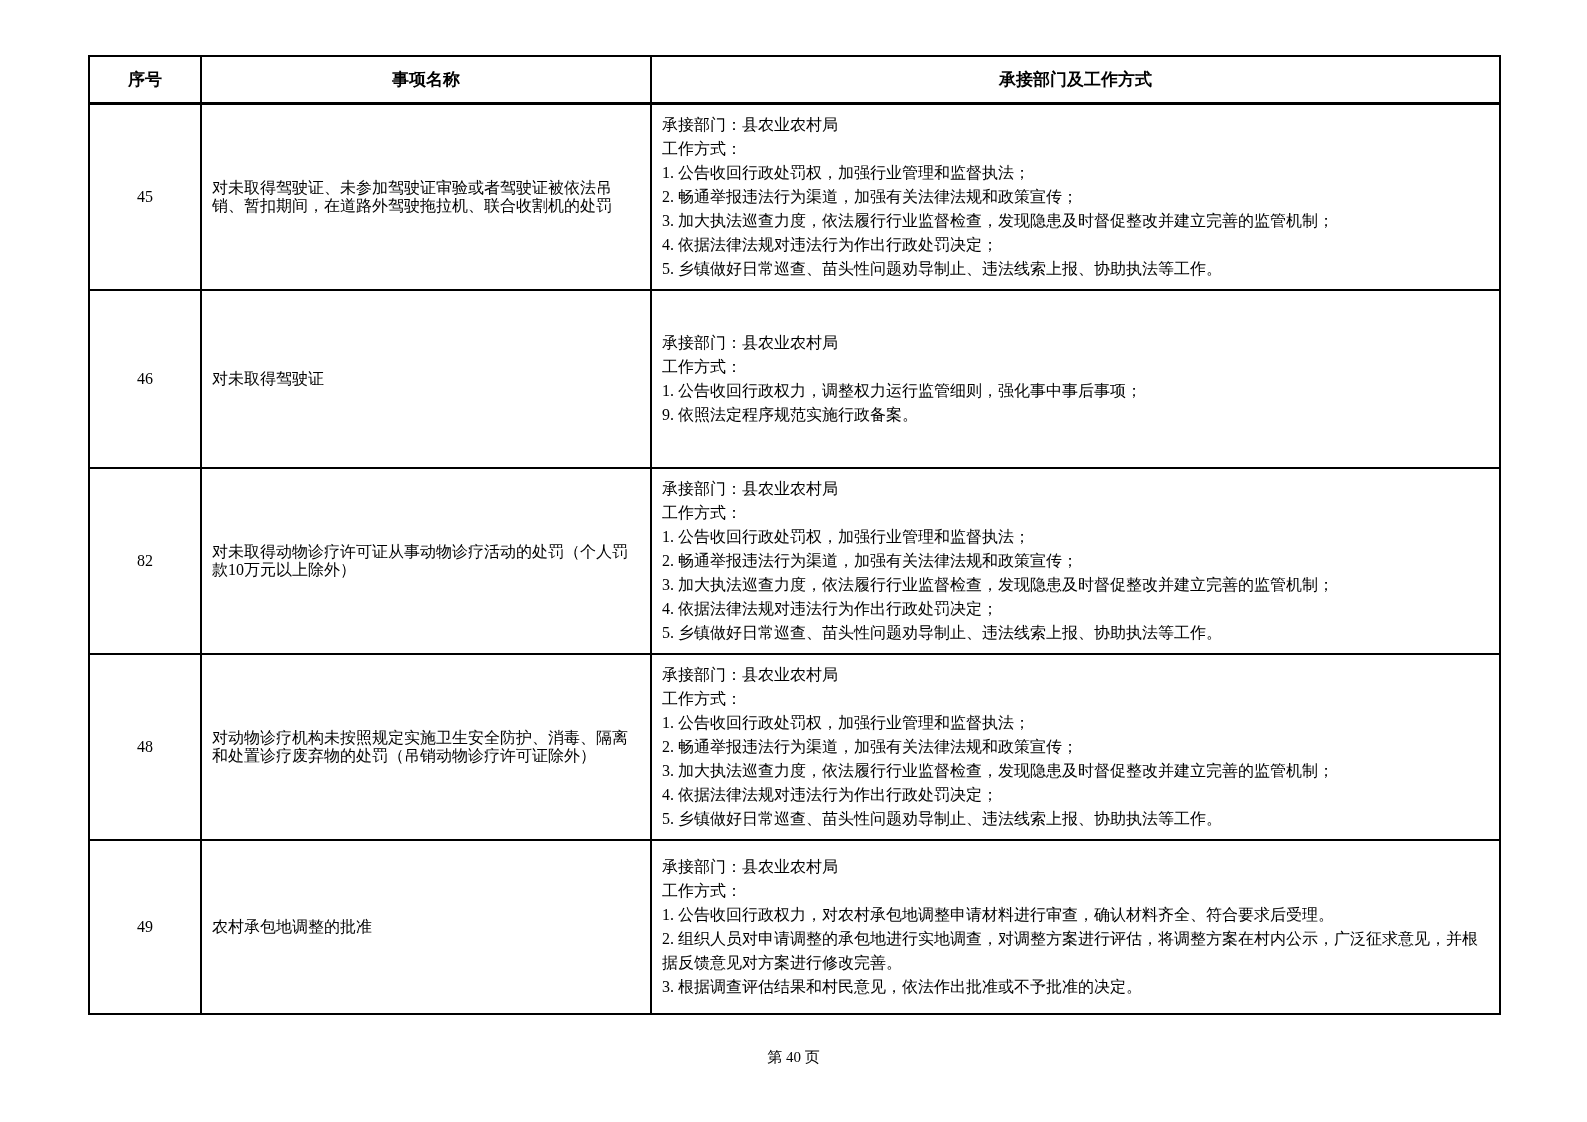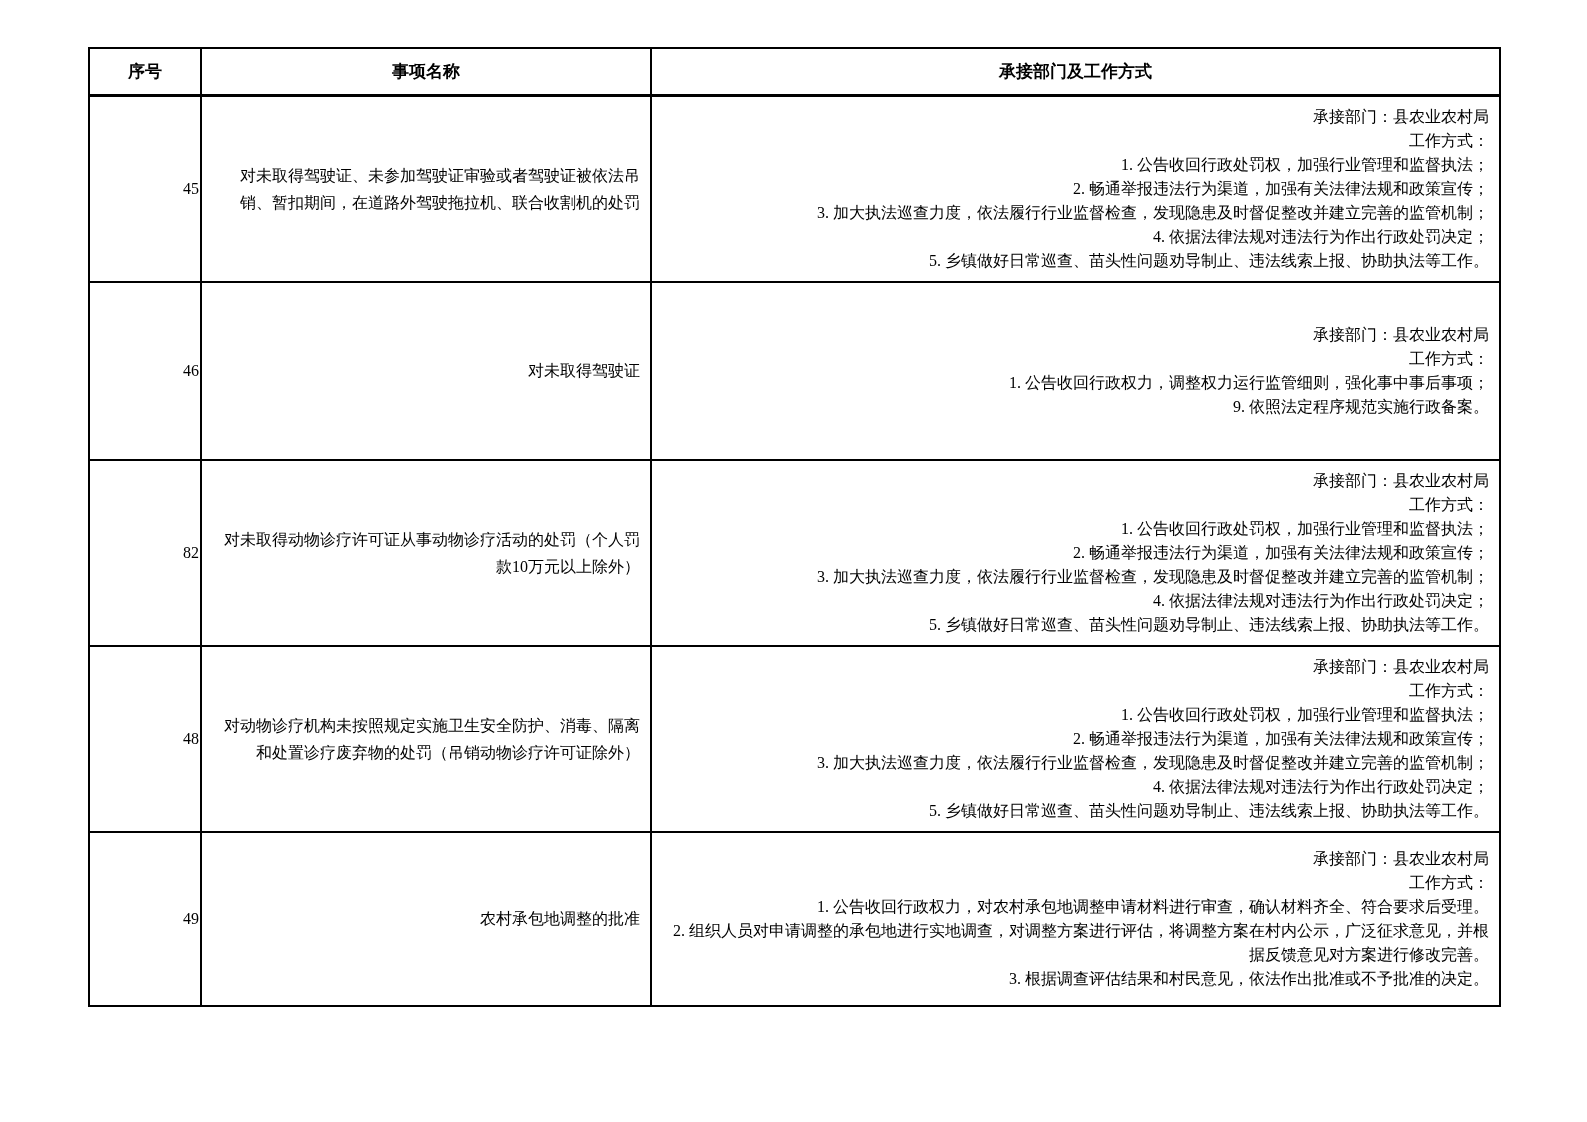--- a/index.html
+++ b/index.html
@@ -12,51 +12,50 @@
     width: 1587px;
     height: 1122px;
     background: #ffffff;
     font-family: "Liberation Serif", "DejaVu Serif", serif;
     color: #000000;
     overflow: hidden;
   }
   table.items-table {
     position: absolute;
     left: 88px;
-    top: 47px;
+    top: 55px;
     width: 1411px;
     border-collapse: collapse;
     table-layout: fixed;
     border: 2px solid #4d7c0f;
   }
   table.items-table th,
   table.items-table td {
     border: 2px solid #000000;
     vertical-align: middle;
     font-size: 16px;
-    text-align: right;
   }
   table.items-table thead tr {
     height: 47px;
   }
   table.items-table th {
     font-size: 17px;
     font-weight: bold;
     text-align: center;
     border-bottom: 3px solid #000000;
     padding: 0 4px;
   }
   td.cell-no {
     text-align: center;
     padding: 0 1px;
   }
   td.cell-name {
     text-align: left;
     padding: 4px 10px;
-    line-height: 27px;
+    line-height: 18px;
   }
   td.cell-detail {
     text-align: left;
     padding: 8px 10px;
     line-height: 24px;
   }
   .detail-line {
     white-space: normal;
   }
   tbody tr:nth-child(1) { height: 174px; }
@@ -149,14 +148,15 @@
             <div class="detail-line">承接部门：县农业农村局</div>
             <div class="detail-line">工作方式：</div>
             <div class="detail-line">1. 公告收回行政权力，对农村承包地调整申请材料进行审查，确认材料齐全、符合要求后受理。</div>
             <div class="detail-line">2. 组织人员对申请调整的承包地进行实地调查，对调整方案进行评估，将调整方案在村内公示，广泛征求意见，并根据反馈意见对方案进行修改完善。</div>
             <div class="detail-line">3. 根据调查评估结果和村民意见，依法作出批准或不予批准的决定。</div>
           </td>
         </tr>
       </tbody>
   </table>
 
+  <div class="page-footer">第 40 页</div>
 
 </div>
 
 </body></html>

